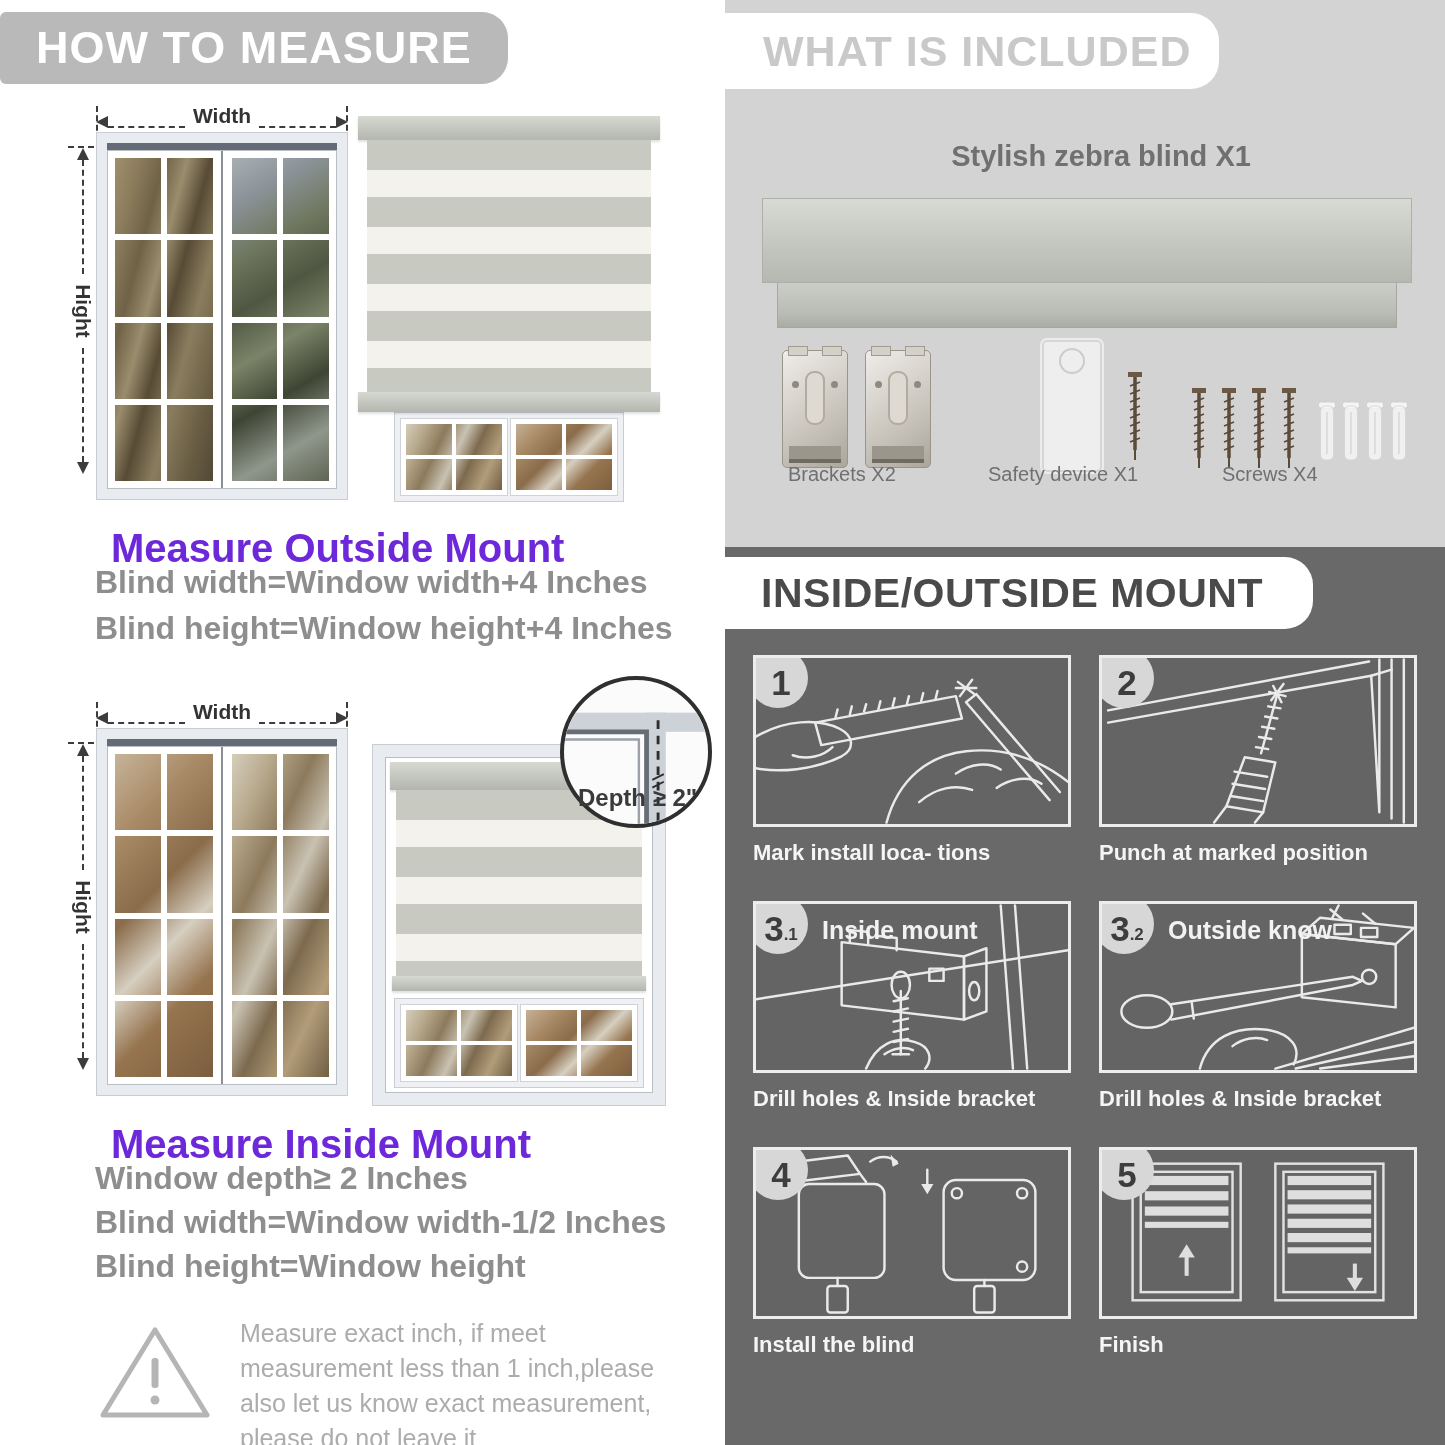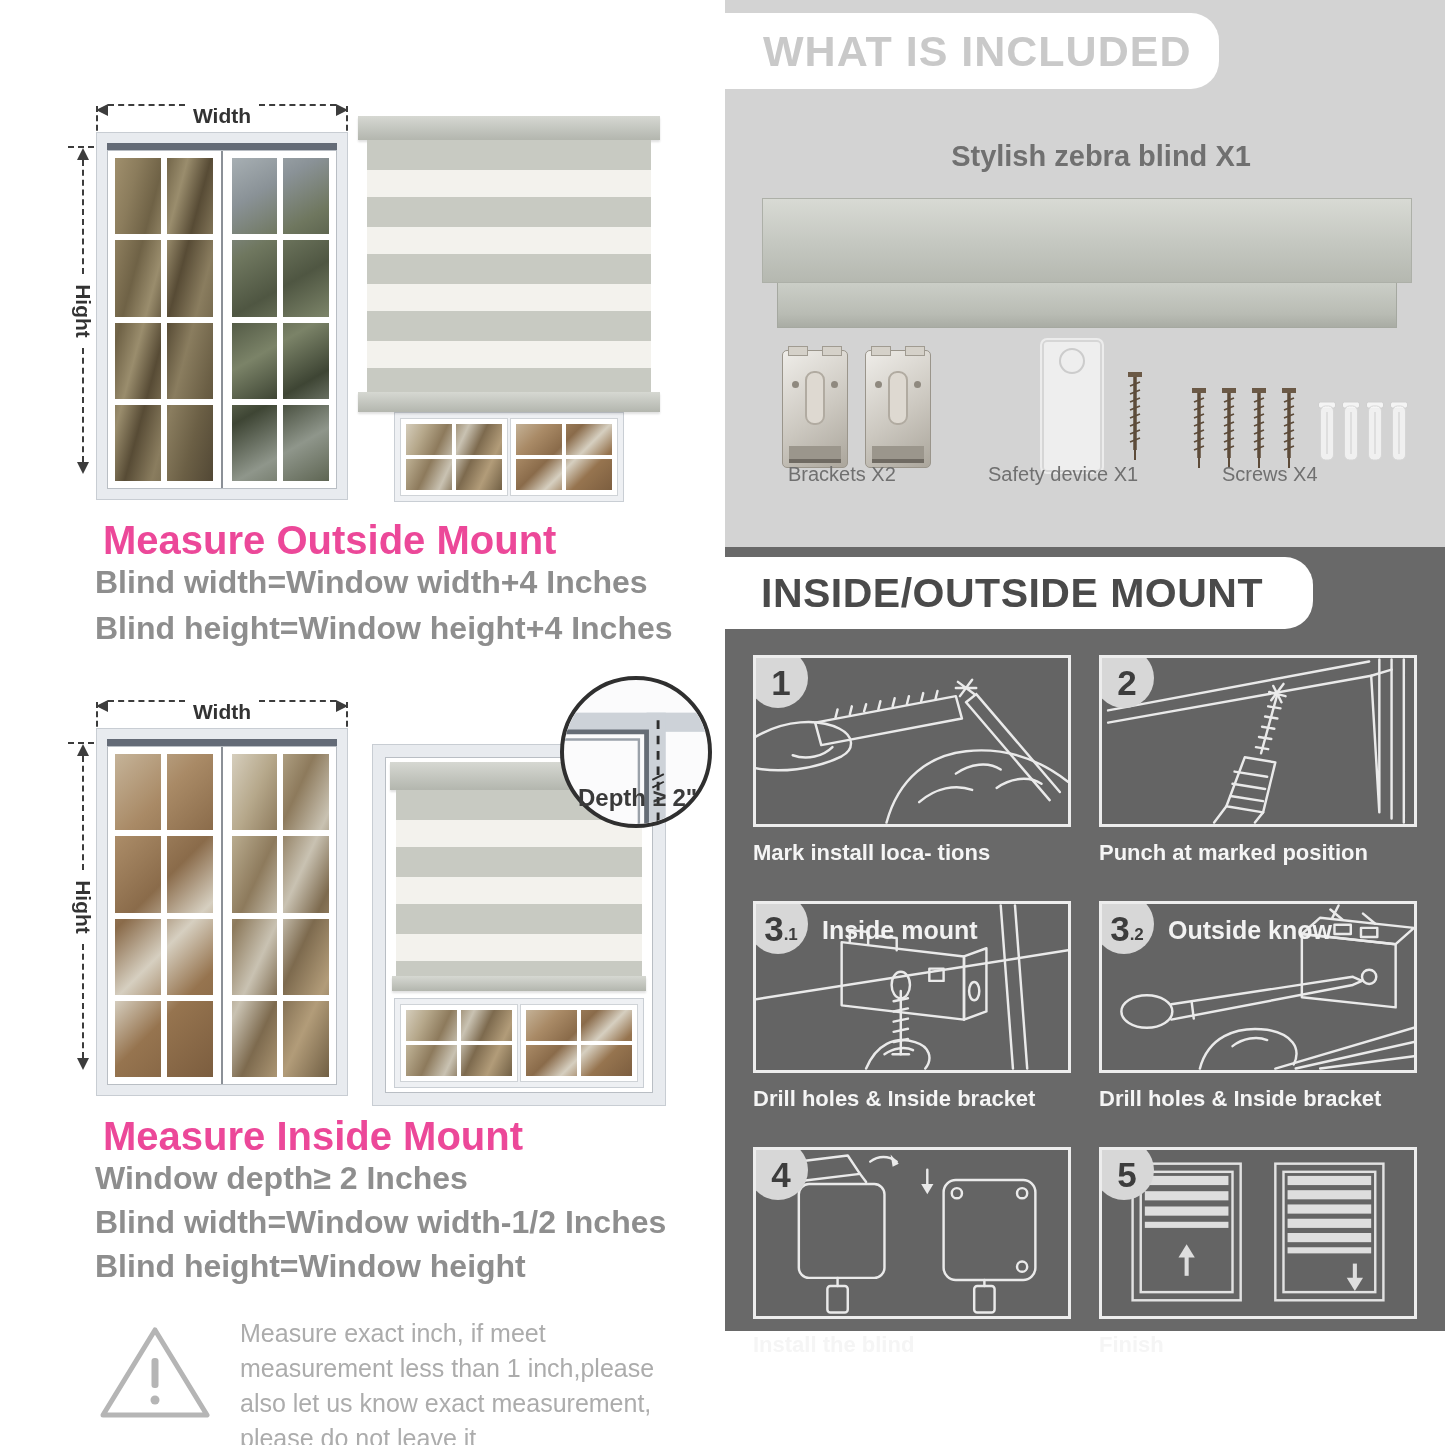--- a/index.html
+++ b/index.html
@@ -6,21 +6,21 @@
   #canvas{position:relative;width:1445px;height:1445px;background:#fff;overflow:hidden;
           font-family:"Liberation Sans", sans-serif;}
   
   .abs{position:absolute;}
   
   .hdr-left{position:absolute;left:0;top:12px;width:508px;height:72px;background:#b9b9b9;
             border-radius:6px 26px 26px 6px;display:flex;align-items:center;}
   .hdr-left span{color:#fff;font-size:45px;font-weight:bold;padding-left:36px;letter-spacing:1px;}
   .fig{position:absolute;width:278px;height:396px;}
   
-  .warrow{position:absolute;left:24px;right:2px;top:0;height:24px;display:flex;align-items:flex-start;}
+  .warrow{position:absolute;left:24px;right:2px;top:0;height:24px;display:flex;align-items:flex-end;}
   .warrow .dash{flex:1;border-top:2.5px dashed #3c3c3c;height:0;}
   .tri{width:0;height:0;display:block;}
   .tri-l{border-top:6px solid transparent;border-bottom:6px solid transparent;border-right:12px solid #3c3c3c;}
   .tri-r{border-top:6px solid transparent;border-bottom:6px solid transparent;border-left:12px solid #3c3c3c;}
   .tri-u{border-left:6px solid transparent;border-right:6px solid transparent;border-bottom:12px solid #3c3c3c;}
   .tri-d{border-left:6px solid transparent;border-right:6px solid transparent;border-top:12px solid #3c3c3c;}
   .mlabel{font-size:21px;font-weight:bold;color:#333;padding:0 8px;white-space:nowrap;}
   .vt{position:absolute;top:2px;height:62px;border-left:2px dashed #3c3c3c;}
   .vt-l{left:0;} .vt-r{right:0;}
   .harrow{position:absolute;left:0;top:44px;bottom:26px;width:22px;display:flex;flex-direction:column;align-items:center;}
@@ -43,21 +43,21 @@
   .blindfig{position:absolute;}
   .rail{position:absolute;left:0;right:0;background:linear-gradient(180deg,#d6d8d2,#b3b6ae);box-shadow:0 2px 2px rgba(0,0,0,.12);}
   .cloth{position:absolute;background:repeating-linear-gradient(180deg,#c8cac2 0 30px,#f3f2ed 30px 57px);}
   .uwindow{position:absolute;background:#eef0f3;border:1px solid #c9ced4;padding:6px;display:flex;gap:4px;box-sizing:border-box;}
   .usash{flex:1;border:3px solid #fff;outline:1px solid #cfd3d7;display:grid;grid-template-columns:1fr 1fr;grid-template-rows:1fr 1fr;}
   .upane{border:2px solid #fff;}
   .inframe{position:absolute;left:12px;right:12px;top:12px;bottom:12px;background:#fff;border:1px solid #b9bec4;}
   .magnifier{position:absolute;left:560px;top:676px;width:152px;height:152px;border:4px solid #2f2f2f;border-radius:50%;
              background:#fbfbfc;overflow:hidden;z-index:5;box-sizing:border-box;}
   .depth-label{position:absolute;left:578px;top:784px;font-size:24px;font-weight:bold;color:#3a3a3a;z-index:5;}
-  .title{position:absolute;left:95px;font-size:40px;font-weight:bold;color:#ec4899;margin:8px;}
+  .title{position:absolute;left:95px;font-size:40px;font-weight:bold;color:#6d28d9;margin:16px;}
   .formula{position:absolute;left:95px;font-size:32px;font-weight:bold;color:#8e8e8e;margin:0;}
   .warn-text{position:absolute;left:240px;top:1316px;width:445px;font-size:25px;color:#acacac;line-height:35px;margin:0;}
   
   .sec-included{position:absolute;left:725px;top:0;width:720px;height:642px;background:#d3d3d3;}
   .hdr-included{position:absolute;left:0;top:13px;width:494px;height:76px;background:#fff;border-radius:0 28px 28px 0;
                 display:flex;align-items:center;}
   .hdr-included span{color:#c9c9c9;font-size:43px;font-weight:bold;padding-left:38px;letter-spacing:1px;}
   .blind-label{position:absolute;left:0;top:140px;width:100%;text-align:center;color:#707070;font-size:29px;font-weight:bold;margin-left:16px;}
   .headrail{position:absolute;left:37px;top:198px;width:650px;}
   .hr-t1{width:100%;height:85px;background:linear-gradient(180deg,#d8dad4 0%,#c4c7c0 55%,#b5b8b0 100%);border:1px solid #adb0a8;box-sizing:border-box;}
@@ -73,21 +73,21 @@
   .bracket .b-hole.h1{left:9px;} .bracket .b-hole.h2{right:9px;}
   .bracket .b-base{position:absolute;left:6px;right:6px;bottom:4px;height:13px;background:#9b968c;border-bottom:4px solid #6f6a62;}
   .sdev{position:absolute;left:315px;top:338px;width:60px;height:132px;background:rgba(255,255,255,.62);
         border:2px solid #ececec;border-radius:7px;box-shadow:inset 0 0 0 2px rgba(170,170,170,.35);}
   .sdev::before{content:'';position:absolute;left:50%;top:8px;transform:translateX(-50%);width:22px;height:22px;
                 border-radius:50%;border:2px solid rgba(170,170,170,.5);}
   .sdev-screw{position:absolute;left:398px;top:370px;}
   .screws-art{position:absolute;left:462px;top:384px;}
   .acc-label{position:absolute;top:463px;color:#707070;font-size:20px;font-weight:normal;white-space:nowrap;}
   
-  .sec-mount{position:absolute;left:725px;top:547px;width:720px;height:784px;background:#696969;}
+  .sec-mount{position:absolute;left:725px;top:547px;width:720px;height:898px;background:#696969;}
   .hdr-mount{position:absolute;left:0;top:10px;width:588px;height:72px;background:#fff;border-radius:0 28px 28px 0;
              display:flex;align-items:center;}
   .hdr-mount span{color:#4a4a4a;font-size:41px;font-weight:bold;padding-left:36px;letter-spacing:.5px;}
   .steps-grid{position:absolute;left:28px;top:108px;width:664px;display:grid;
               grid-template-columns:318px 318px;column-gap:28px;row-gap:35px;}
   .step{margin:0;}
   .panel{position:relative;height:166px;background:#646464;border:3px solid #ededed;overflow:hidden;}
   .panel svg{position:absolute;left:0;top:0;width:100%;height:100%;}
   .badge{position:absolute;top:-10px;left:-8px;width:60px;height:60px;border-radius:50%;background:#d7d7d7;
          display:flex;align-items:center;justify-content:center;padding-top:8px;padding-left:6px;box-sizing:border-box;z-index:2;}
@@ -95,20 +95,23 @@
   .badge .bsub{color:#3d3d3d;font-size:17px;font-weight:bold;margin-top:14px;}
   .panel-label{position:absolute;left:66px;top:12px;color:#f2f2f2;font-size:25px;font-weight:bold;z-index:2;}
   .step figcaption{margin-top:13px;color:#f5f5f5;font-size:22px;font-weight:bold;}
   
 </style>
 </head>
 <body>
 
 <div id="canvas">
 
+  <div class="hdr-left">
+    <span>HOW TO MEASURE</span>
+  </div>
 
   <div class="fig" style="left:72px;top:104px;">
     <div class="warrow">
       <span class="vt vt-l"></span>
       <i class="tri tri-l"></i>
         <span class="dash"></span>
       <span class="mlabel">Width</span>
       <span class="dash"></span>
         <i class="tri tri-r"></i>
       <span class="vt vt-r"></span>

